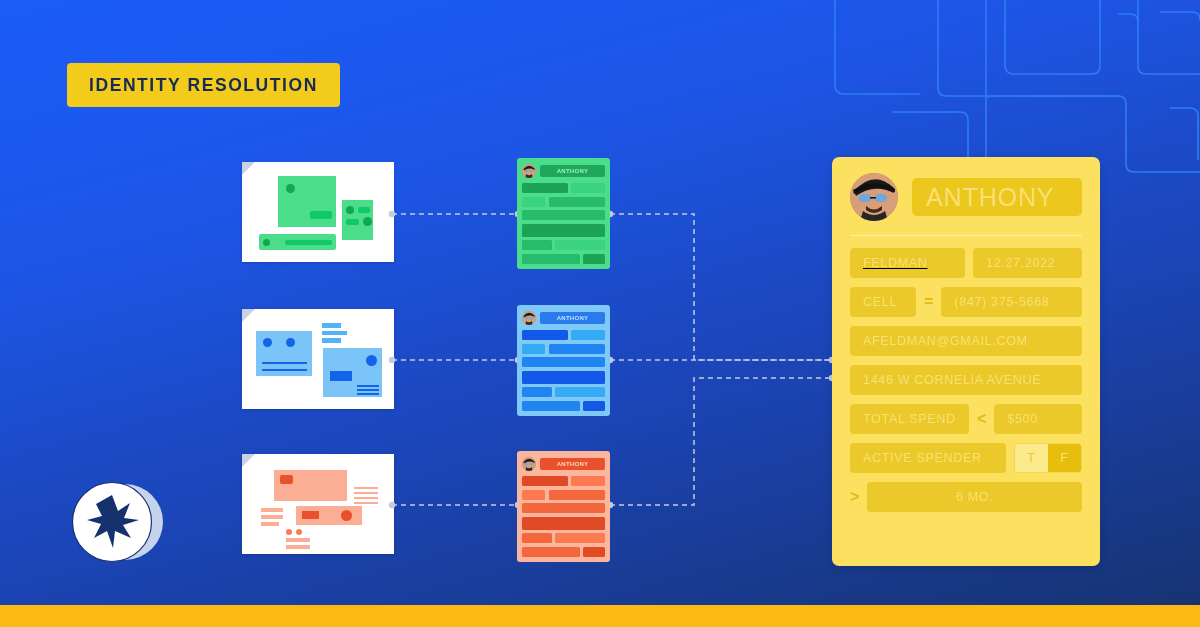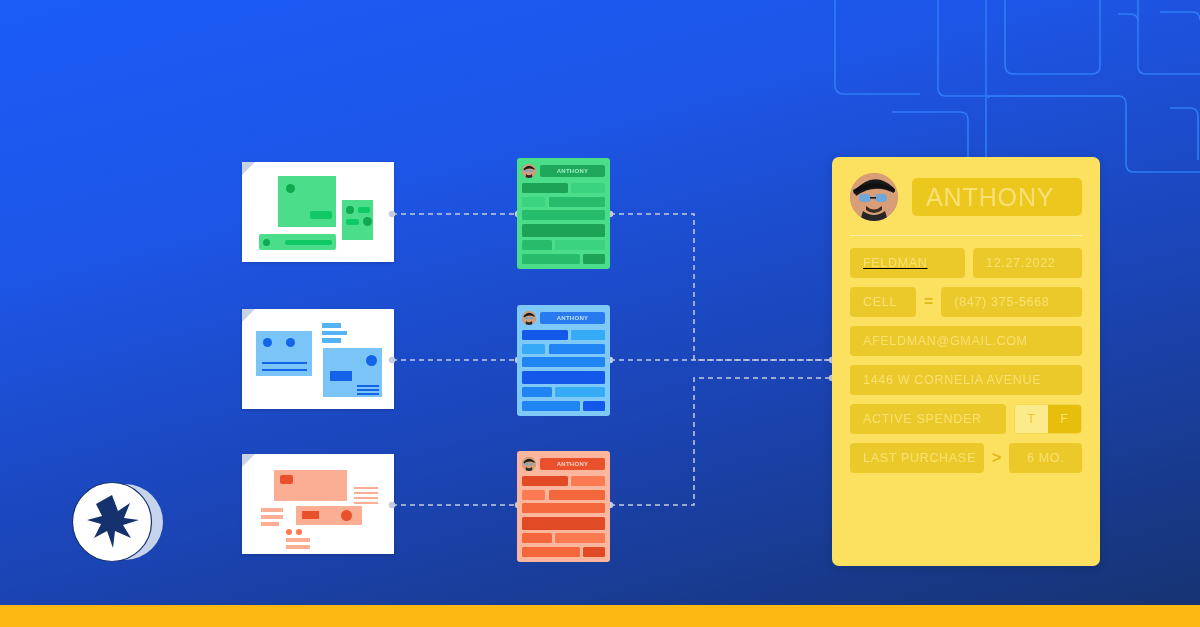--- a/index.html
+++ b/index.html
@@ -152,20 +152,23 @@
       <path d="M 186 -40 L 186 200"></path>
       <path d="M 318 14 L 330 14 Q 338 14 338 22 L 338 66 Q 338 74 346 74 L 400 74"></path>
       <path d="M 338 22 L 338 -20"></path>
       <path d="M 360 12 L 392 12 Q 400 12 400 20"></path>
       <path d="M 92 112 L 160 112 Q 168 112 168 120 L 168 176 Q 168 184 176 184 L 246 184"></path>
       <path d="M 188 98 Q 188 96 196 96 L 318 96 Q 326 96 326 104 L 326 164 Q 326 172 334 172 L 400 172"></path>
       <path d="M 370 108 L 390 108 Q 398 108 398 116 L 398 160"></path>
     </g>
   </svg>
 
+  <div id="badge">
+    <span>IDENTITY RESOLUTION</span>
+  </div>
 
   <svg id="logo" viewBox="0 0 95 88">
     <circle cx="57" cy="44" r="38" fill="#C6D3EC"></circle>
     <circle cx="44" cy="44" r="39.5" fill="#FFFFFF" stroke="#16326E" stroke-width="1.2"></circle>
     <path d="M44 17 L50 33 L62 25 L56 40 L71 42 L55 47 L63 60 L47 53 L45 70 L39 53 L26 60 L33 46 L19 42 L34 38 L28 26 Z" fill="#16326E"></path>
   </svg>
 
   <div class="mock" style="left:242px; top:162px;">
     <div class="fold"></div>
     <div class="el" style="left:36px; top:14px; width:58px; height:51px; background:#4CDD8B;"></div>
@@ -412,35 +415,41 @@
       </div>
     </div>
 
     <div class="frow">
       <div class="fld" style="flex:1;">
         <span>1446 W CORNELIA AVENUE</span>
       </div>
     </div>
 
 
+    <div class="frow">
+      <div class="fld" style="width:119px;">
+        <span>TOTAL SPEND</span>
+      </div>
+      <div class="op">&lt;</div>
+      <div class="fld" style="flex:1;">
+        <span>$500</span>
+      </div>
+    </div>
 
     <div class="frow">
       <div class="fld" style="flex:1;">
         <span>ACTIVE SPENDER</span>
       </div>
       <div class="toggle">
         <div class="on">T</div>
         <div class="off">F</div>
       </div>
     </div>
 
     <div class="frow">
-      <div class="fld" style="width:134px;">
-        <span>LAST PURCHASE</span>
-      </div>
       <div class="op">&gt;</div>
       <div class="fld" style="flex:1; justify-content:center; padding:0;">
         <span>6 MO.</span>
       </div>
     </div>
   </div>
 
   <div style="position:absolute; left:0; bottom:0; width:1200px; height:22px; background:#FDB913;"></div>
 
 </div>

